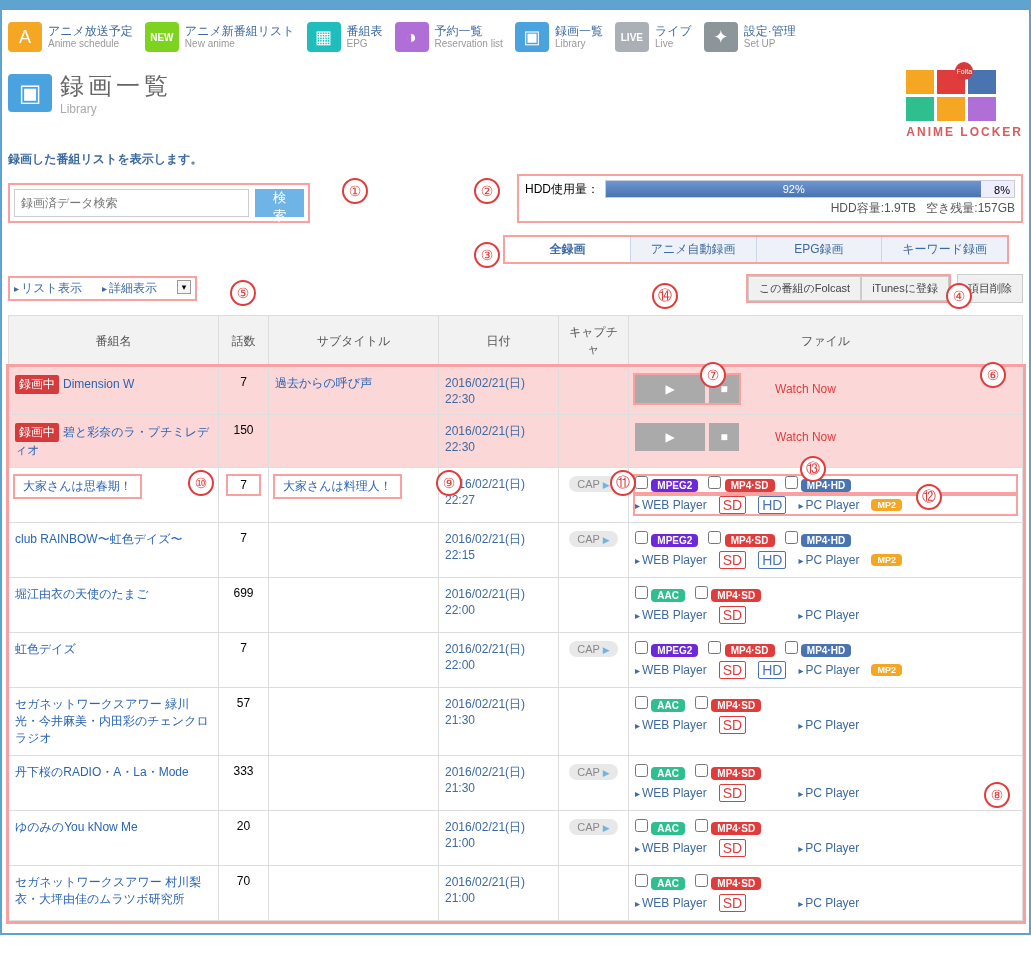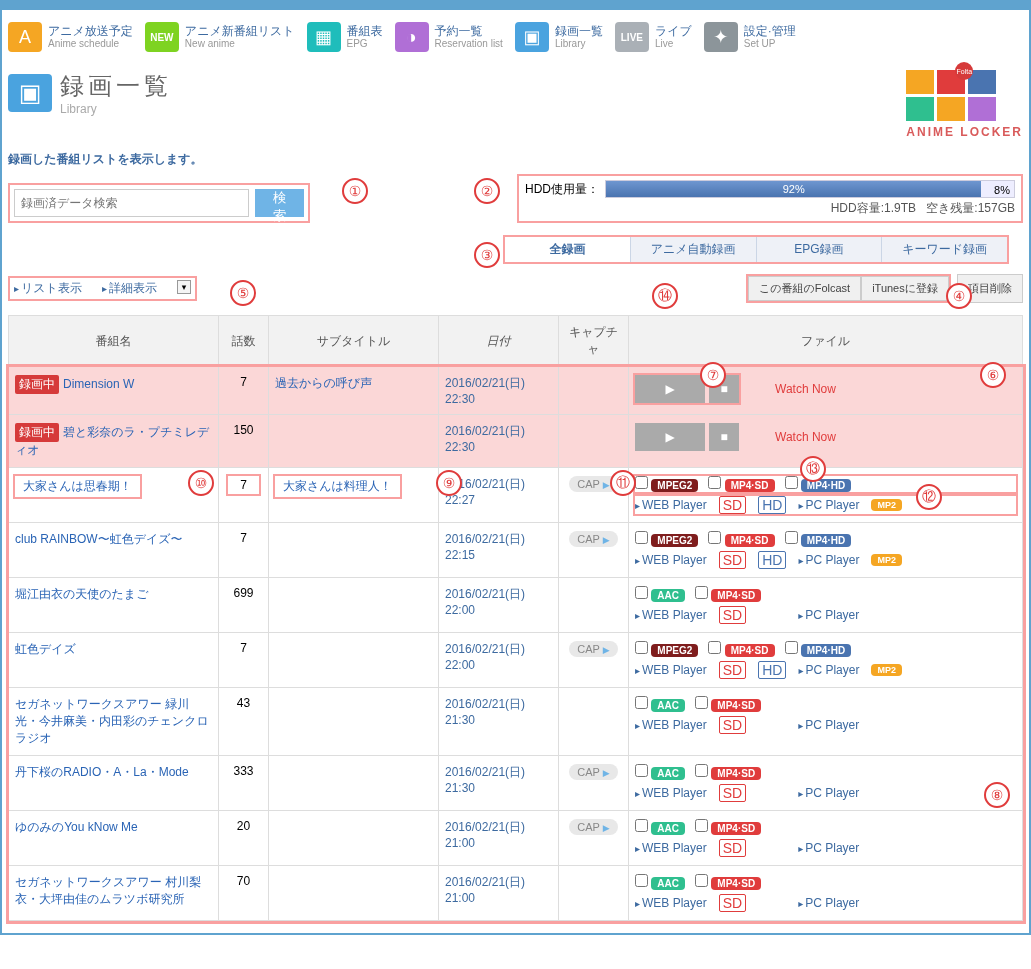--- a/index.html
+++ b/index.html
@@ -76,21 +76,21 @@
 .cap-btn { display: inline-block; background: #e8e8e8; border-radius: 12px; padding: 2px 8px; color: #888; cursor: pointer; font-size: 11px;}
 .cap-btn::after { content: "▶"; color: #6fb4e6; font-size: 9px; margin-left: 3px; }
 
 tr.recording td { background: #fbd7d7; }
 tbody { outline: 3px solid #f9a0a0; }
 
 
 .file-top { display: flex; gap: 10px; align-items: center; flex-wrap: wrap; margin-bottom: 4px;}
 .chk { width: 13px; height: 13px; }
 .badge { color: #fff; font-size: 10px; padding: 1px 6px; border-radius: 4px; font-weight: bold; }
-.b-mpeg2 { background: #7f1d1d; }
+.b-mpeg2 { background: #6d28d9; }
 .b-mp4sd { background: #e03c3c; }
 .b-mp4hd { background: #4a74b0; }
 .b-aac   { background: #2fbf8f; }
 .b-mp2   { background: #f5a623; font-size: 9px;}
 .file-bot { display: flex; gap: 12px; align-items: center; flex-wrap: wrap; }
 .fplayer { color: #3d6aa0; cursor: pointer; }
 .fplayer::before { content: "▸"; font-size: 10px; margin-right: 2px; }
 .mini { font-size: 14px; padding: 0 3px; border-radius: 2px; border:1px solid; }
 .m-sd { color: #e03c3c; border-color: #e03c3c; }
 .m-hd { color: #4a74b0; border-color: #4a74b0; }
@@ -234,21 +234,21 @@
     <button class="btn-delete">項目削除</button>
   </div>
 </div>
 
 <table>
   <thead>
             <tr id="thead-row">
               <th style="width: 210px;">番組名</th>
               <th style="width: 50px;">話数</th>
               <th style="width: 170px;">サブタイトル</th>
-              <th style="width: 120px; font-style: italic;">日付</th>
+              <th style="width: 120px;">日付</th>
               <th style="width: 70px;">キャプチャ</th>
               <th style="width: auto;">ファイル</th>
             </tr>
           </thead>
   <tbody id="tbody">
             <tr class="recording">
     <td class="col-title"><span class="rec-badge">録画中</span><span>Dimension W</span></td>
     <td class="c">7</td>
     <td class="col-title">過去からの呼び声</td>
     <td class="date">2016/02/21(日)<br>22:30</td>
@@ -345,21 +345,21 @@
                   <span class="fplayer">WEB Player</span>
              <span class="mini m-sd">SD</span>
              <span class="mini m-hd">HD</span>
              <span class="fplayer">PC Player</span>
              <span class="badge b-mp2">MP2</span>
                 </div>
               </td>
             </tr>
             <tr>
     <td class="col-title"><span>セガネットワークスアワー 緑川光・今井麻美・内田彩のチェンクロラジオ</span></td>
-    <td class="c">43</td>
+    <td class="c">57</td>
     <td class="col-title"></td>
     <td class="date">2016/02/21(日)<br>21:30</td>
     <td class="c"></td>
     <td>
                 <div class="file-top">
                   <span><input type="checkbox" class="chk" style=""> <span class="badge b-aac">AAC</span></span> 
                   <span><input type="checkbox" class="chk" style=""> <span class="badge b-mp4sd">MP4·SD</span></span>
                 </div>
                 <div class="file-bot">
                   <span class="fplayer">WEB Player</span>

